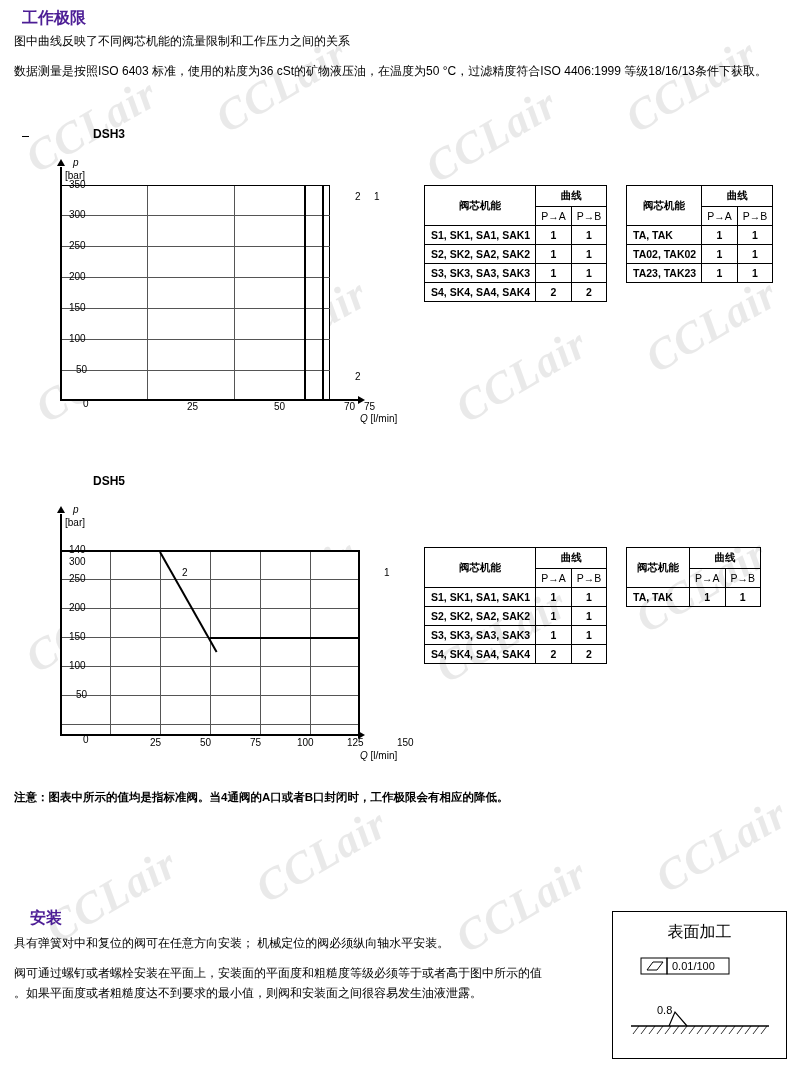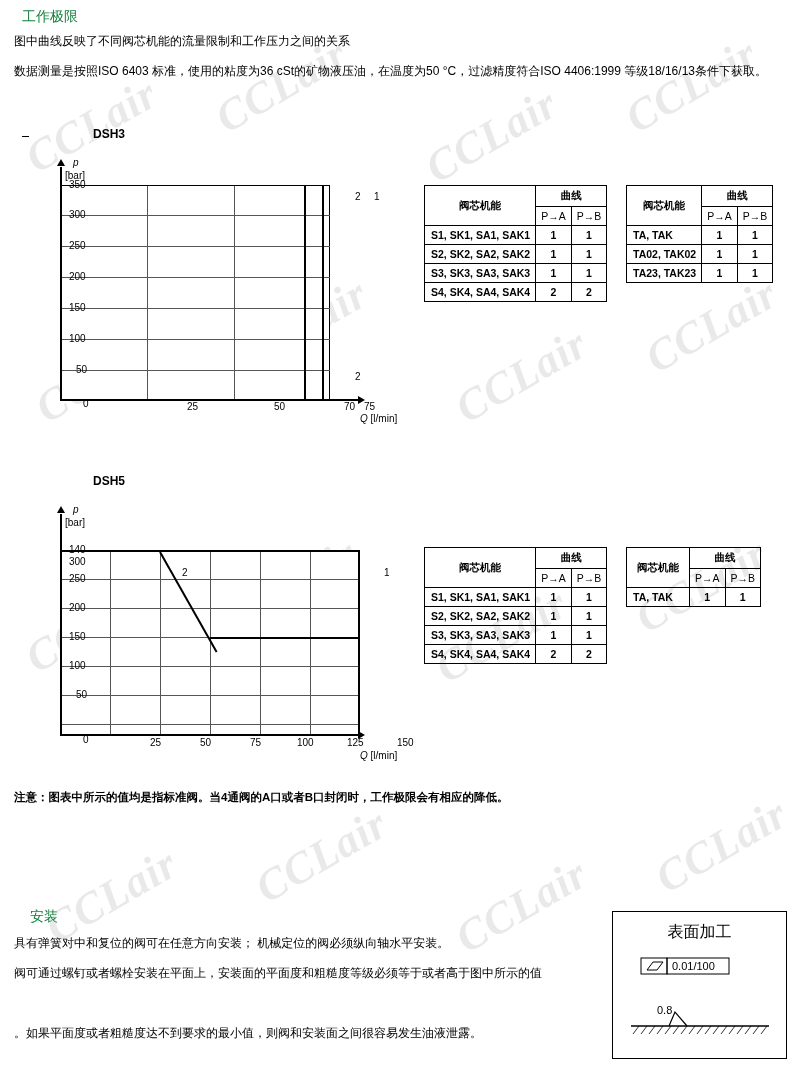--- a/index.html
+++ b/index.html
@@ -28,23 +28,23 @@
     opacity: .55;
     transform: rotate(-30deg);
     white-space: nowrap;
     pointer-events: none;
     user-select: none;
     letter-spacing: 1px;
   }
 
   
   .sec-title {
-    font-weight: normal;
-    font-size: 14px;
-    color: #15803d;
+    font-weight: bold;
+    font-size: 16px;
+    color: #4c1d95;
   }
   .para {
     font-size: 12px;
     line-height: 1.55;
   }
 
   .pos { position: absolute; }
 
   
   .graph-label {
@@ -367,21 +367,21 @@
   </tbody>
     </table>
 </div>
 
 <div class="pos note-bold" style="left:14px; top:790px;">注意：图表中所示的值均是指标准阀。当4通阀的A口或者B口封闭时，工作极限会有相应的降低。</div>
 
 <div class="pos sec-title" style="left:30px; top:908px;">安装</div>
 
 <div class="pos para" style="left:14px; top:934px;">具有弹簧对中和复位的阀可在任意方向安装；  机械定位的阀必须纵向轴水平安装。</div>
 <div class="pos para" style="left:14px; top:964px; width:580px;">阀可通过螺钉或者螺栓安装在平面上，安装面的平面度和粗糙度等级必须等于或者高于图中所示的值</div>
-<div class="pos para" style="left:14px; top:984px; width:580px;margin-top:40px;">。如果平面度或者粗糙度达不到要求的最小值，则阀和安装面之间很容易发生油液泄露。</div>
+<div class="pos para" style="left:14px; top:984px; width:580px;">。如果平面度或者粗糙度达不到要求的最小值，则阀和安装面之间很容易发生油液泄露。</div>
 
 <div class="finish-box" style="left:612px; top:911px; width:175px; height:148px;">
 
   <div style="position:absolute; left:0; top:10px; width:100%; text-align:center; font-size:16px;">表面加工</div>
 
   <svg width="175" height="40" style="position:absolute; left:0; top:38px;">
 
     <rect x="28" y="8" width="26" height="16" fill="none" stroke="#000" stroke-width="1"></rect>
     <polygon points="34,20 40,12 50,12 44,20" fill="none" stroke="#000" stroke-width="1"></polygon>
     <rect x="54" y="8" width="62" height="16" fill="none" stroke="#000" stroke-width="1"></rect>

